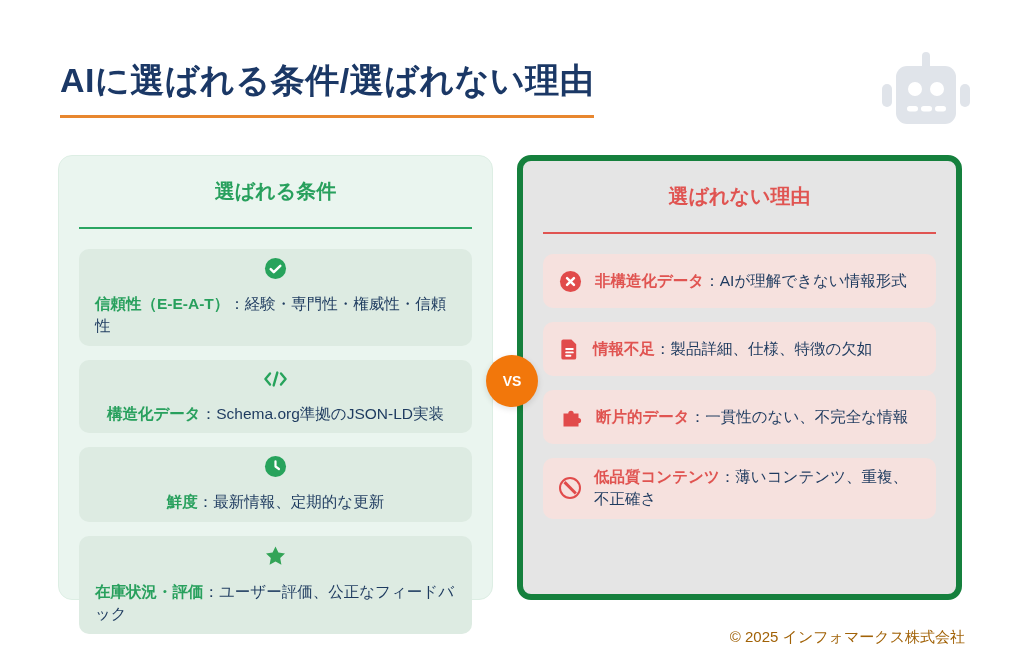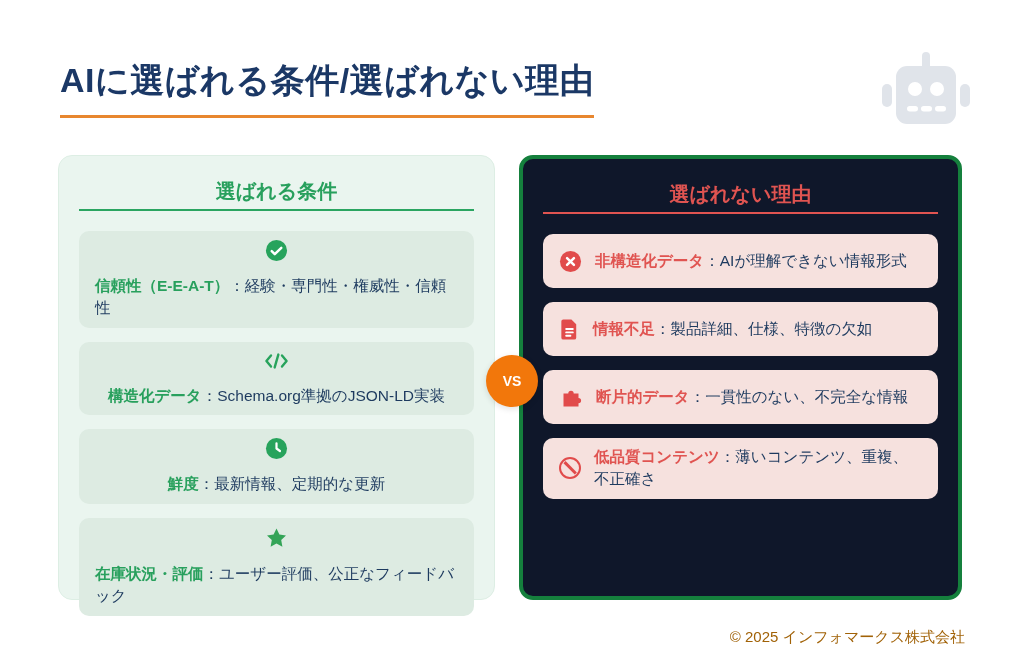--- a/index.html
+++ b/index.html
@@ -24,24 +24,24 @@
 
   
   .panels {
     position:absolute; left:58px; top:155px; width:904px; height:445px;
     display:flex; gap:24px;
   }
   .panel {
     flex:1 1 0; border-radius:14px; padding:0 20px;
   }
   .panel.good { background:#eaf5ef; border:1px solid #ddeee4; }
-  .panel.bad  { background:#0f172a; border:4px solid #15803d; }
+  .panel.bad  { background:#e5e5e5; border:6px solid #15803d; }
 
   .panel-title {
-    margin-top:22px; padding-bottom:4px;
+    margin-top:22px; padding-bottom:22px;
     text-align:center; font-size:20px; font-weight:bold;
   }
   .panel.good .panel-title { color:#28a05d; border-bottom:2px solid #2aa561; }
   .panel.bad  .panel-title { color:#e05451; border-bottom:2px solid #e05451; }
 
   .row {
     margin-top:14px; min-height:54px;
     display:flex; align-items:center; gap:13px;
     border-radius:10px; padding:8px 16px;
   }

